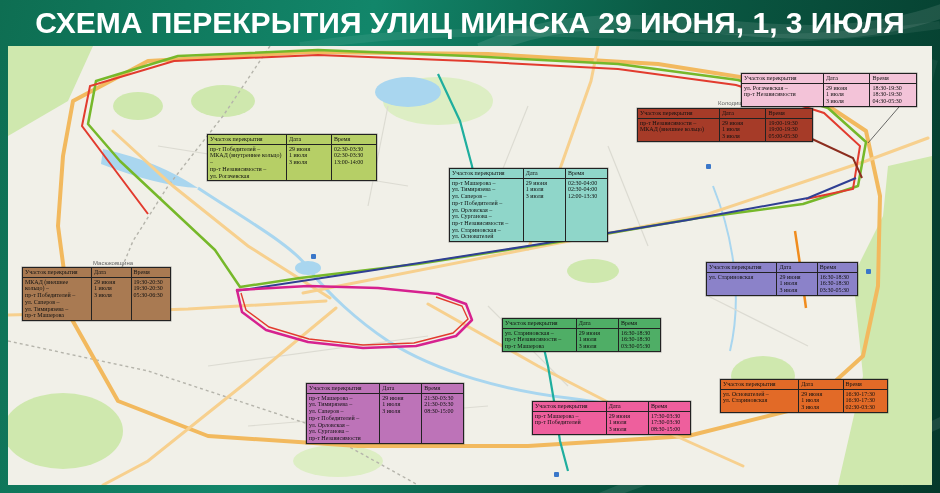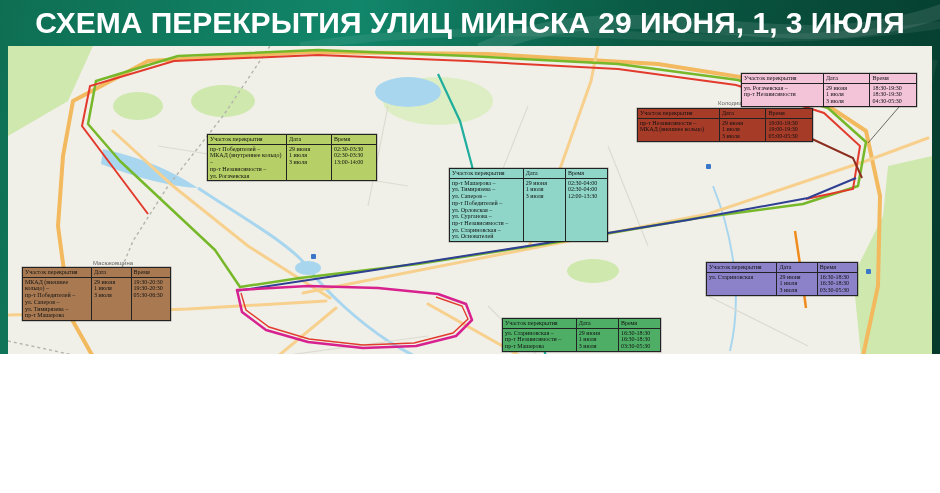--- a/index.html
+++ b/index.html
@@ -1,18 +1,18 @@
 <!DOCTYPE html>
 <html><head>
 <meta charset="utf-8">
 <style>
   html,body{margin:0;padding:0;}
   body{font-family:"Liberation Sans",sans-serif;}
   #stage{
-    position:relative;width:940px;height:354px;overflow:hidden;
+    position:relative;width:940px;height:493px;overflow:hidden;
     background:linear-gradient(105deg,#0e6e52 0%,#12866a 35%,#0a5a44 62%,#05392b 100%);
   }
   .swoosh-svg{position:absolute;left:0;top:0;z-index:1;pointer-events:none;}
   .titlebar{position:absolute;left:0;top:0;width:940px;height:46px;z-index:4;display:flex;align-items:center;justify-content:center;}
   .titlebar h1{
     margin:0;color:#ffffff;font-size:30px;font-weight:bold;letter-spacing:0px;
     white-space:nowrap;font-family:"Liberation Sans",sans-serif;
   }
   #map-wrap{position:absolute;left:8px;top:46px;width:924px;height:439px;z-index:2;background:#f1f0e8;}
   

